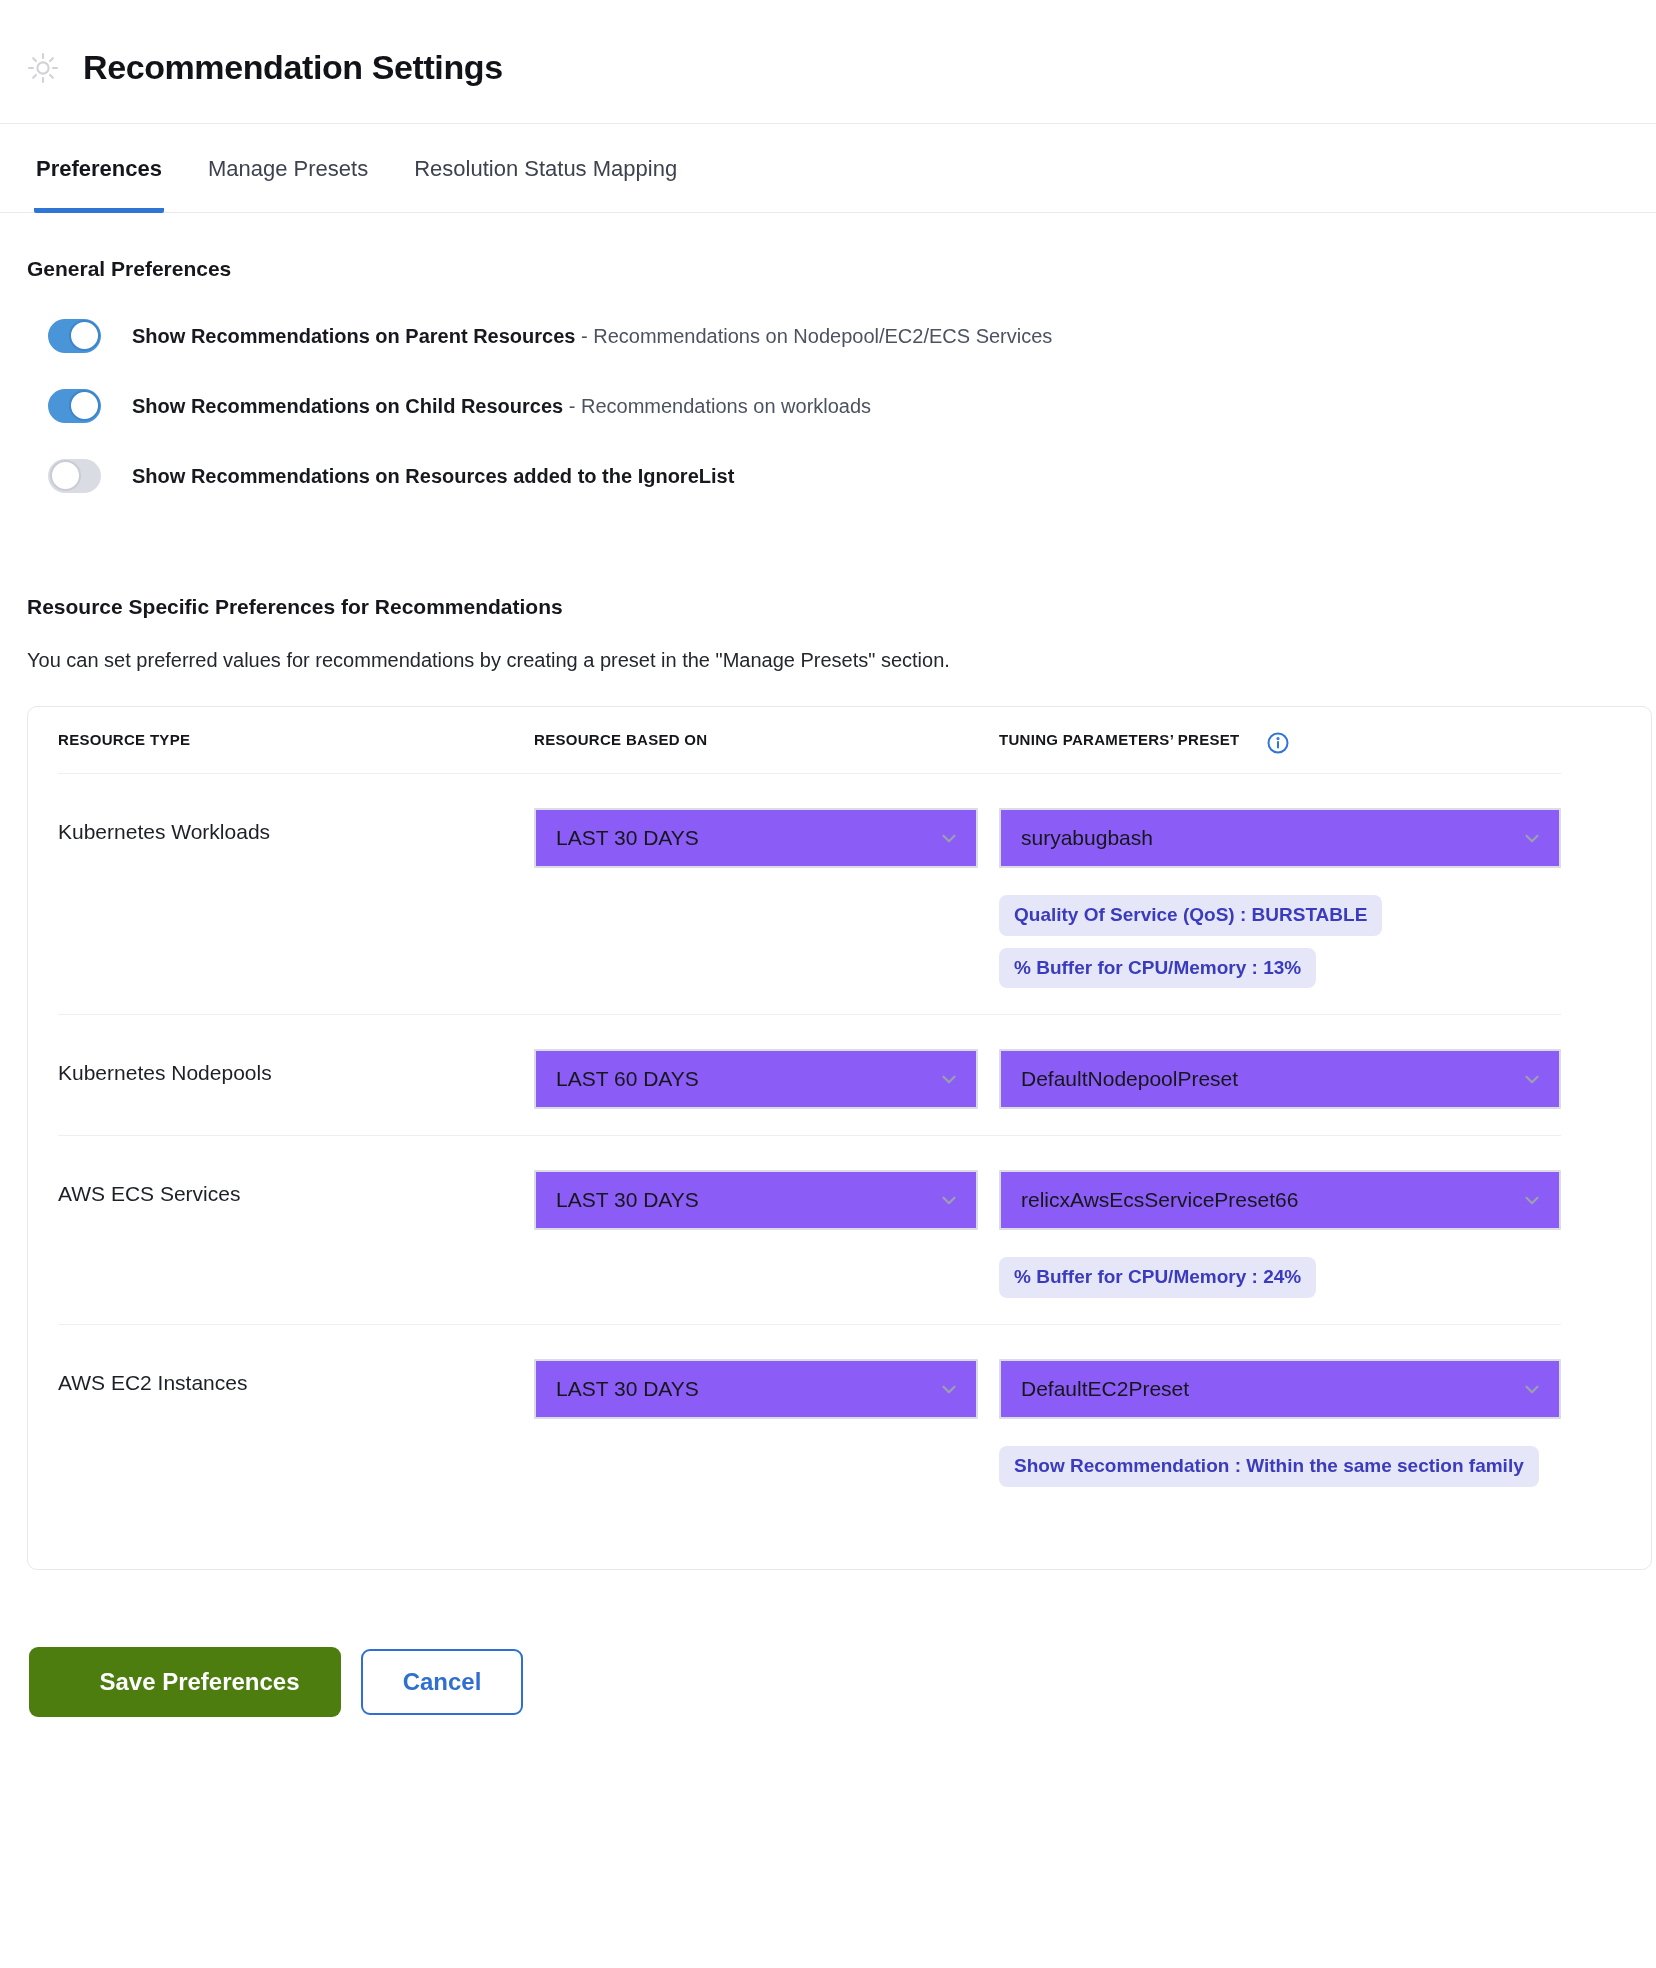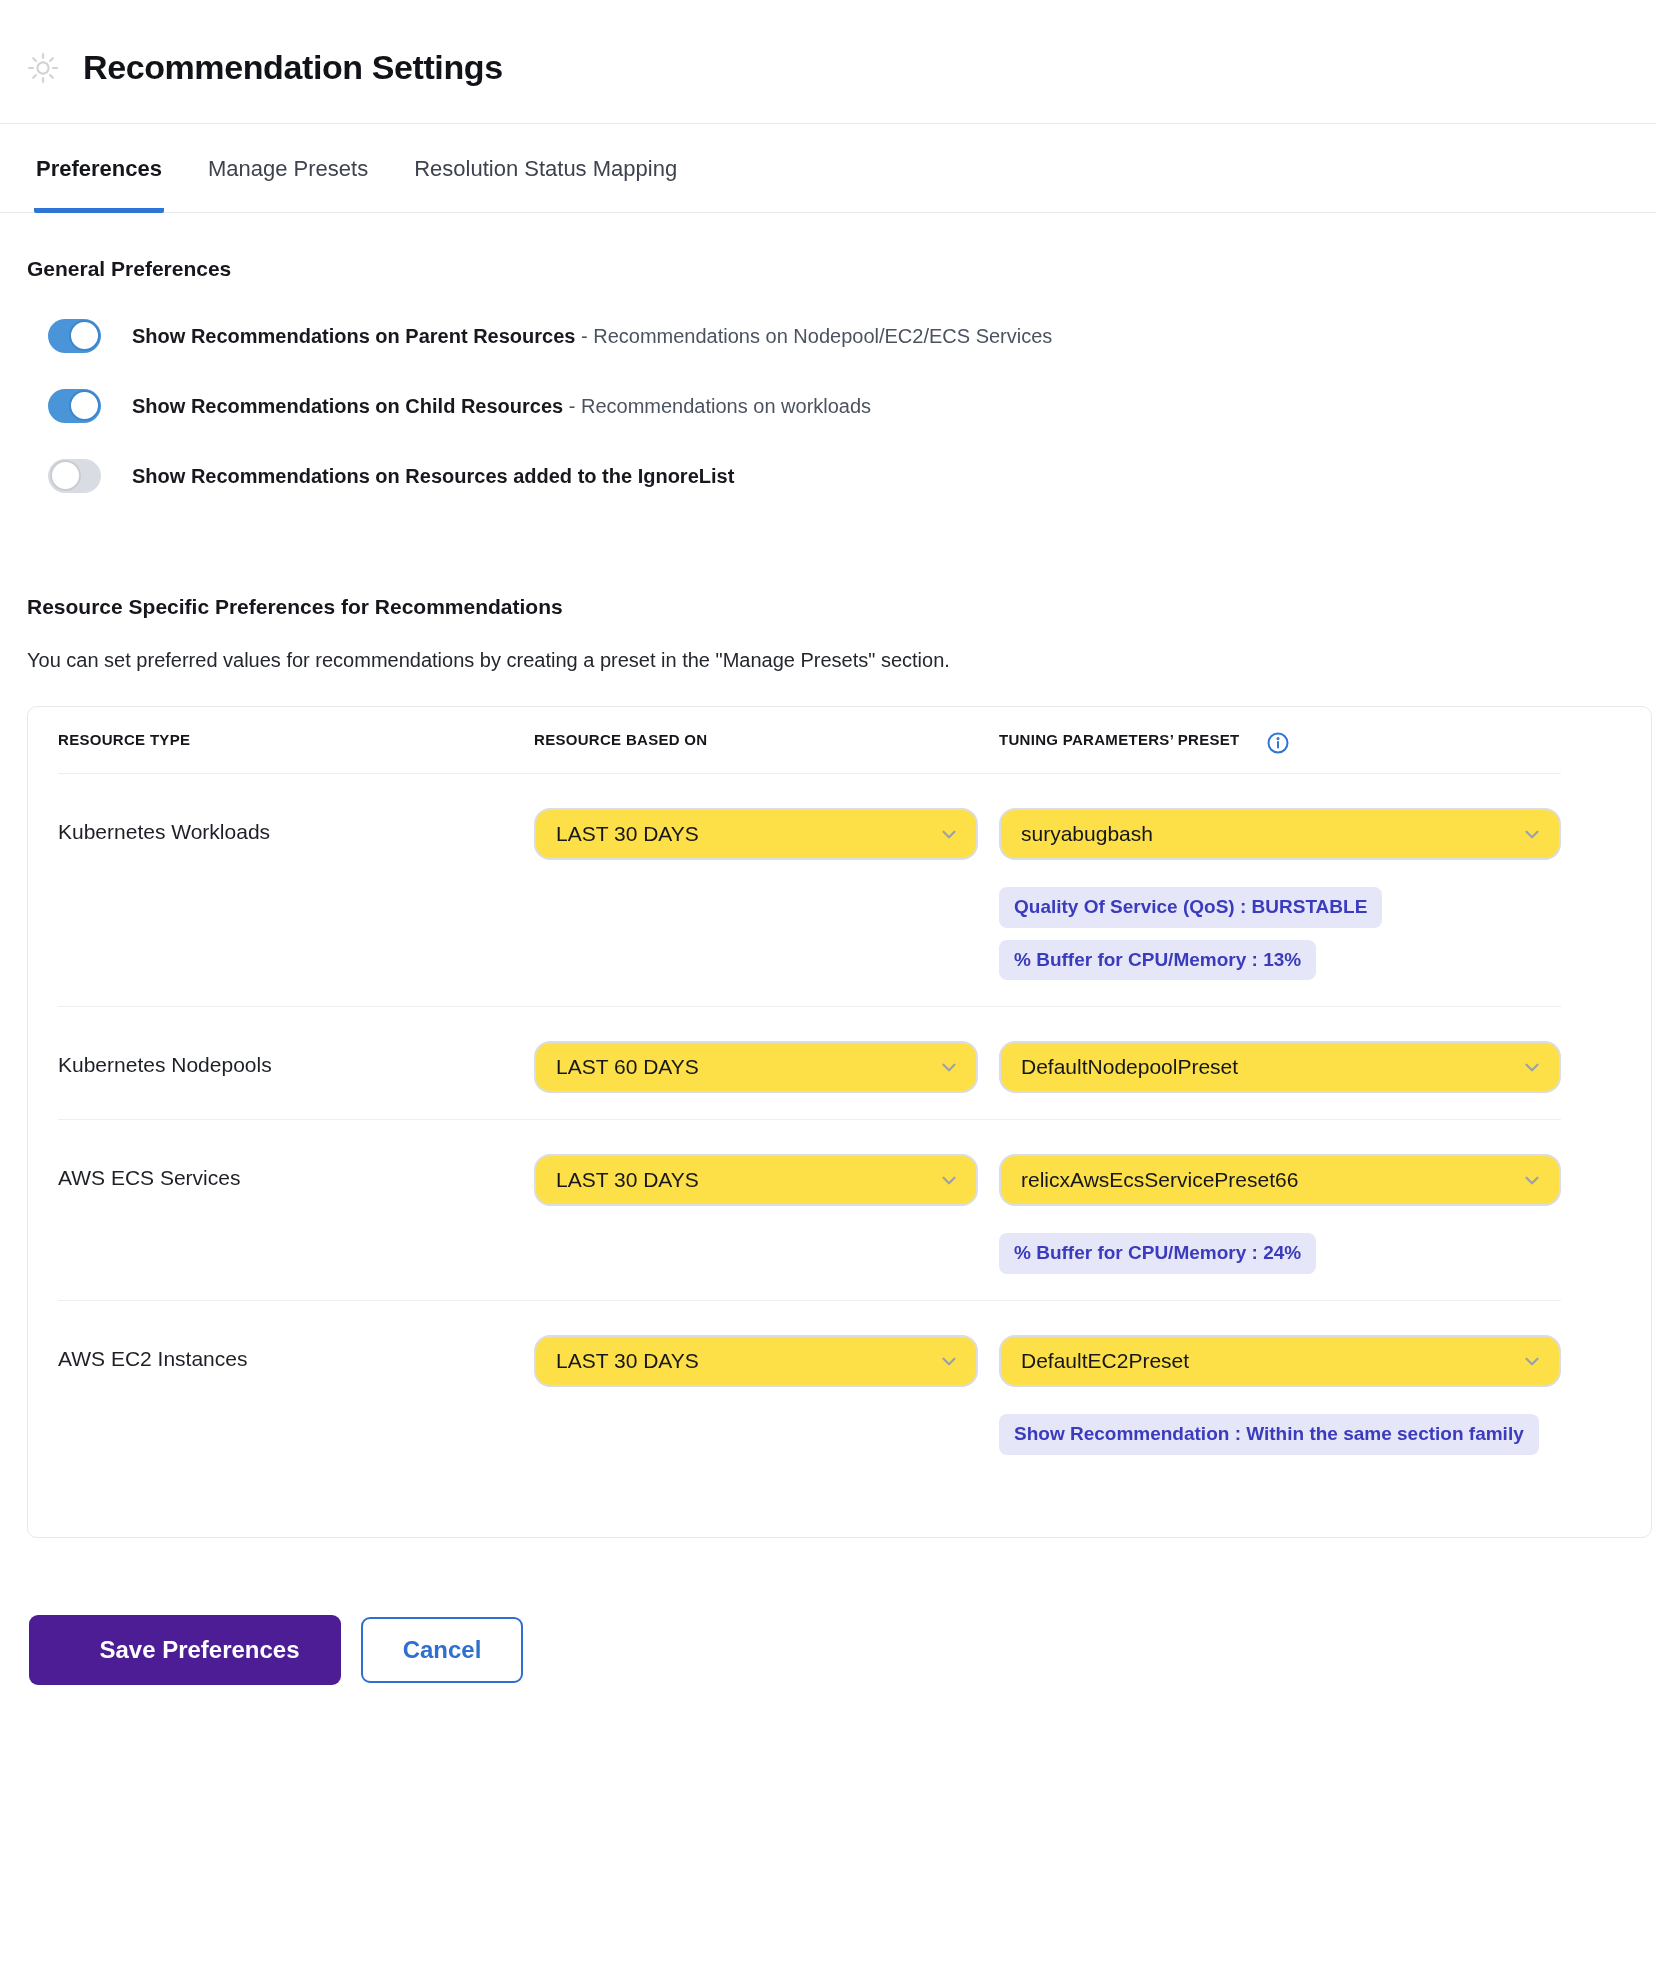--- a/index.html
+++ b/index.html
@@ -43,35 +43,35 @@
   .gridrow { display:grid; grid-template-columns:476px 465px 1fr; align-items:start; }
   .thead { padding-bottom:18px; border-bottom:1px solid #edeff2; }
   .th { font-size:15px; font-weight:700; letter-spacing:0.3px; color:#14161a; }
   .th-flex { display:inline-flex; align-items:flex-start; gap:26px; }
   .info { width:24px; height:24px; flex:0 0 auto; cursor:pointer; }
 
   .rrow { padding:34px 0 26px 0; border-bottom:1px solid #edeff2; }
   .rrow.last { border-bottom:none; padding-bottom:0; }
   .rlabel { font-size:21px; color:#1d2026; padding-top:12px; }
 
-  .dd { height:52px; border:2px solid #dadde4; border-radius:16px; background:#fde047;
+  .dd { height:60px; border:2px solid #dadde4; border-radius:1px; background:#8b5cf6;
         display:flex; align-items:center; justify-content:space-between;
         padding:0 16px 0 20px; font-size:21px; color:#15171c; cursor:pointer; }
   .dd-period { width:444px; }
   .dd-preset { width:100%; }
   .chev { width:22px; height:22px; flex:0 0 auto; }
 
   .badges { display:flex; flex-direction:column; align-items:flex-start; gap:12px; margin-top:27px; }
   .badge { background:#e6e6f9; color:#3b3bbd; font-size:19px; font-weight:700;
            line-height:1.3; padding:8px 15px; border-radius:8px; max-width:564px; }
 
   
   .footer { display:flex; align-items:center; gap:20px; margin-top:77px; margin-left:2px; }
   .btn { border-radius:9px; font-size:24px; font-weight:700; cursor:pointer; font-family:inherit; }
-  .btn-save { background:#4c1d95; color:#ffffff; border:none; width:312px; height:70px;padding-left:29px; }
+  .btn-save { background:#4d7c0f; color:#ffffff; border:none; width:312px; height:70px;padding-left:29px; }
   .btn-cancel { background:#ffffff; color:#2f6fd0; border:2px solid #2f6fd0; width:162px; height:66px; }
 </style>
 </head>
 <body>
 
 <div class="page">
 
   <div class="hdr">
     <svg class="gear" viewBox="0 0 24 24" fill="none" stroke="#d2d3d6" stroke-width="1.6" stroke-linecap="round">
       <circle cx="12" cy="12" r="4.2"></circle>

